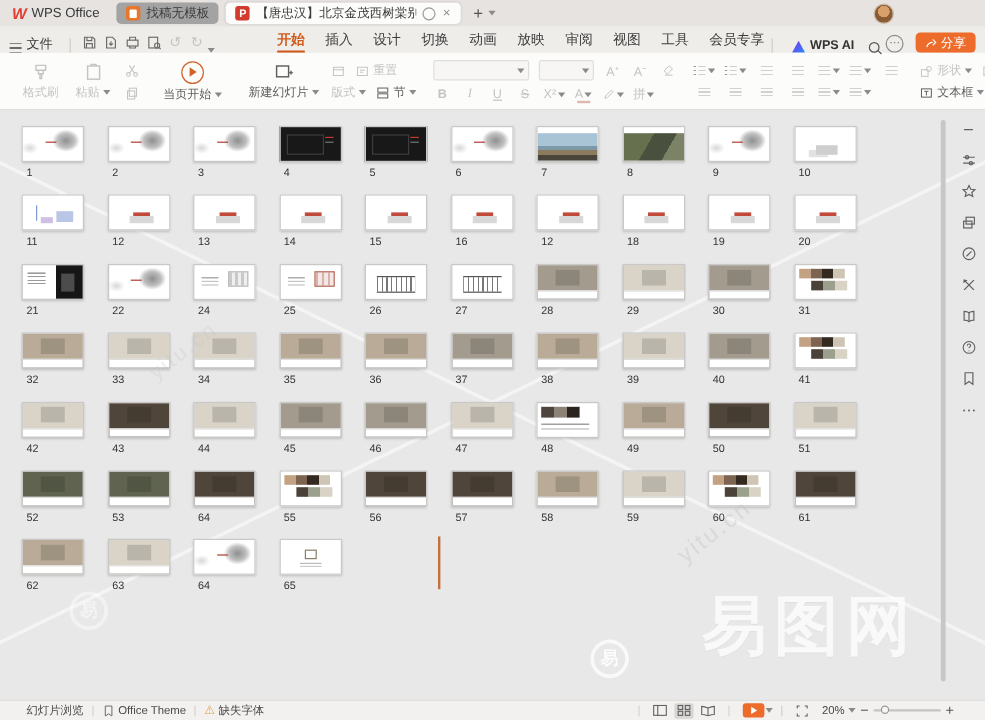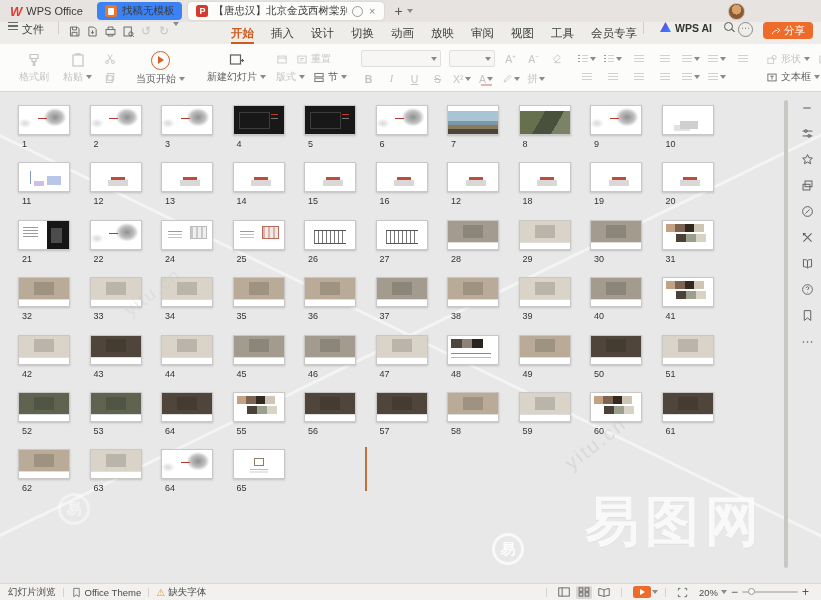--- a/index.html
+++ b/index.html
@@ -5,36 +5,36 @@
   html,body{margin:0;padding:0;}
   body{width:821px;height:600px;overflow:hidden;font-family:"Liberation Sans",sans-serif;background:#e8e8e8;-webkit-font-smoothing:antialiased;}
   .app{width:821px;height:600px;display:flex;flex-direction:column;}
 
   
   .titlebar{height:22px;background:#e6e3e0;display:flex;align-items:center;padding:0 6px;flex:0 0 22px;}
   .tb-logo{display:flex;align-items:center;gap:4px;padding:0 8px 0 4px;}
   .wps-w{color:#e23d30;font-weight:bold;font-size:13px;font-style:italic;line-height:1;}
   .tb-app{font-size:11px;color:#3a3a3a;}
   .tb-tab{display:flex;align-items:center;gap:5px;height:18px;border-radius:4px;padding:0 8px;margin-left:6px;max-width:150px;}
-  .tb-tab.inactive{background:#3b82f6;}
+  .tb-tab.inactive{background:#a3a3a3;}
   .tb-tab.active{background:#fcfcfb;box-shadow:0 0 2px rgba(0,0,0,.15);max-width:180px;}
   .tab-ic{width:12px;height:12px;border-radius:2.5px;flex:0 0 12px;display:flex;align-items:center;justify-content:center;}
   .tab-ic.doc{background:#e8762c;}
   .tab-ic.doc::after{content:"";width:6px;height:7px;background:#fff;border-radius:1px;}
   .tab-ic.ppt{background:#d43b2f;color:#fff;font-size:9px;font-weight:bold;}
   .tab-label{font-size:10.5px;color:#3a3a3a;white-space:nowrap;overflow:hidden;text-overflow:clip;}
   .tab-sync{width:9px;height:9px;border:1px solid #9a9a9a;border-radius:50%;flex:0 0 9px;}
   .tab-close{color:#8a8a8a;font-size:11px;line-height:1;padding:0 1px;}
   .tb-plus{color:#555;font-size:14px;margin:0 4px 0 10px;line-height:1;}
   .chev{display:inline-block;width:0;height:0;border-left:3px solid transparent;border-right:3px solid transparent;border-top:4px solid #8a8a8a;}
   .tb-spacer{flex:1;}
   .avatar{width:15px;height:15px;border-radius:50%;background:radial-gradient(circle at 50% 38%,#d8a06a 0 40%,#8a5a32 41%);margin-right:70px;border:1px solid #c9b9a6;}
 
   
-  .menubar{height:22px;background:#efedea;display:flex;align-items:flex-start;padding:0 8px;flex:0 0 22px;font-size:11px;color:#3d3d3d;}
+  .menubar{height:22px;background:#efedea;display:flex;align-items:flex-end;padding:0 8px;flex:0 0 22px;font-size:11px;color:#3d3d3d;}
   .burger{width:10px;height:8px;background:repeating-linear-gradient(#6b6b6b 0 1px,transparent 1px 3.5px);margin-right:4px;}
   .mb-file{margin-right:8px;}
   .vsep{width:1px;height:12px;background:#d0cdc9;margin:0 6px;}
   .qbtn{display:flex;align-items:center;justify-content:center;width:18px;height:18px;color:#6b6b6b;}
   .qbtn.dis{color:#c3c2c0;}
   .qbtn svg{display:block;}
   .undoredo{font-size:12px;line-height:1;}
   .rtabs{display:flex;align-items:center;gap:17px;margin-left:52px;}
   .rtab{font-size:11.5px;color:#3d3d3d;height:22px;display:flex;align-items:center;white-space:nowrap;}
   .rtab.active{color:#cf5a1d;font-weight:bold;box-shadow:inset 0 -2px 0 #cf5a1d;}
@@ -143,21 +143,21 @@
   .wm-badge2{left:58px;bottom:58px;opacity:.6;}
 
   .vscroll{position:absolute;right:33px;top:8px;width:4px;height:468px;background:#c9c7c4;border-radius:2px;}
 
   
   .right-rail{position:absolute;right:0;top:0;bottom:0;width:28px;display:flex;flex-direction:column;align-items:center;padding-top:8px;gap:11px;}
   .rr{width:15px;height:15px;display:flex;align-items:center;justify-content:center;color:#5f5f5f;}
   .rr svg{display:block;}
 
   
-  .statusbar{height:16px;background:#f2f1ef;border-top:1px solid #dcdad7;display:flex;align-items:center;padding:0 8px;font-size:9.5px;color:#4a4a4a;flex:0 0 16px;text-align:right;}
+  .statusbar{height:16px;background:#f2f1ef;border-top:1px solid #dcdad7;display:flex;align-items:center;padding:0 22px;font-size:9.5px;color:#4a4a4a;flex:0 0 16px;text-align:right;}
   .sdiv{width:1px;height:9px;background:#d4d2cf;margin:0 7px;}
   .warn{color:#e7a23b;font-size:10px;margin-right:3px;}
   .sb-spacer{flex:1;}
   .vicon{width:16px;height:13px;display:flex;align-items:center;justify-content:center;margin:0 2px;border-radius:2px;color:#5f5f5f;}
   .vicon.active{background:#d8d6d3;}
   .playbtn{width:18px;height:12px;background:#ed6c2b;border-radius:2.5px;display:flex;align-items:center;justify-content:center;margin:0 1px 0 4px;}
   .playbtn::after{content:"";border-left:5px solid #fff;border-top:3px solid transparent;border-bottom:3px solid transparent;margin-left:1px;}
   .zoomval{margin:0 3px 0 6px;}
   .zminus,.zplus{font-size:12px;color:#555;margin:0 4px;line-height:1;}
   .ztrack{width:56px;height:2px;background:#c6c4c1;border-radius:1px;position:relative;}

